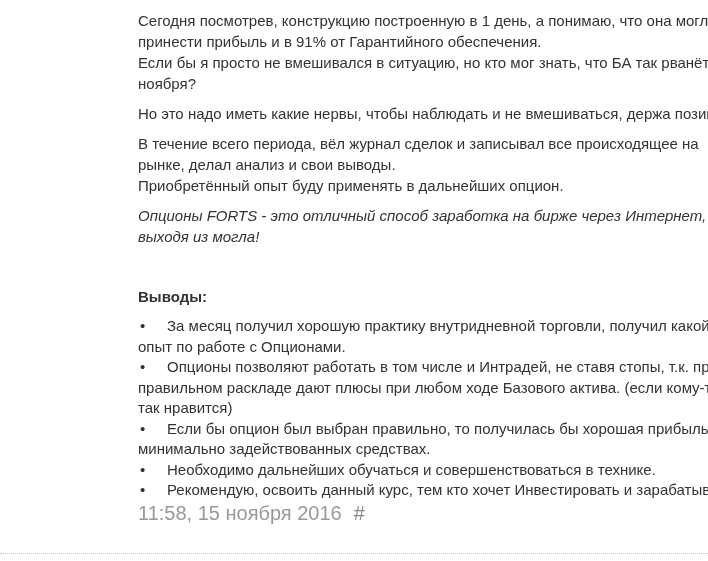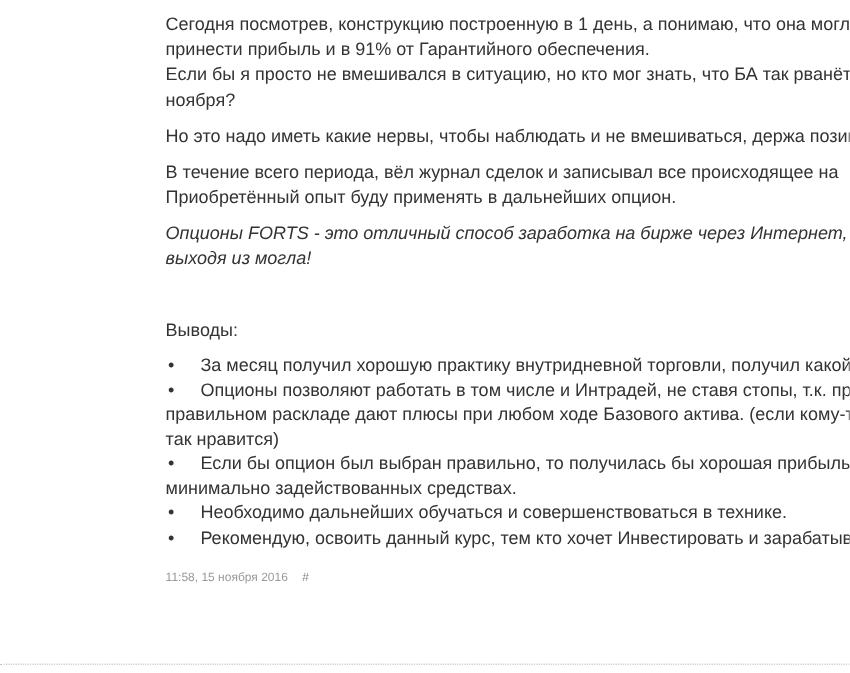--- a/index.html
+++ b/index.html
@@ -30,45 +30,45 @@
     white-space: nowrap;
   }
   .para.italic .line {
     font-style: italic;
   }
   .spacer {
     height: 21px;
     margin-bottom: 9px;
   }
   .heading {
-    font-weight: normal;
+    font-weight: bold;
     line-height: 21px;
     margin: 0 0 9px 0;
   }
   ul.bullets {
     list-style: none;
     margin: 3px 0 0 0;
     padding: 0;
   }
   ul.bullets .bline {
     line-height: 20.5px;
     white-space: nowrap;
   }
   .bullet-marker {
     display: inline-block;
     width: 29px;
     padding-left: 2px;
     box-sizing: border-box;
     color: #333333;
   }
   .post-meta {
-    margin-top: 12px;
+    margin-top: 2px;
     line-height: 21px;
     color: #999999;
-    font-size: 10px;
+    font-size: 20px;
   }
   .post-meta .permalink {
     color: #888888;
     text-decoration: none;
     margin-left: 12px;
     cursor: pointer;
   }
   .dotted-separator {
     position: absolute;
     left: 0;
@@ -89,35 +89,37 @@
     <div class="line">Если бы я просто не вмешивался в ситуацию, но кто мог знать, что БА так рванёт</div>
     <div class="line">ноября?</div>
   </div>
 
   <div class="para">
     <div class="line">Но это надо иметь какие нервы, чтобы наблюдать и не вмешиваться, держа позицию.</div>
   </div>
 
   <div class="para">
     <div class="line">В течение всего периода, вёл журнал сделок и записывал все происходящее на</div>
+    <div class="line">рынке, делал анализ и свои выводы.</div>
     <div class="line">Приобретённый опыт буду применять в дальнейших опцион.</div>
   </div>
 
   <div class="para italic">
     <div class="line">Опционы FORTS - это отличный способ заработка на бирже через Интернет, не</div>
     <div class="line">выходя из могла!</div>
   </div>
 
   <div class="spacer"></div>
 
   <div class="heading">Выводы:</div>
 
   <ul class="bullets">
     <li>
       <div class="bline"><span class="bullet-marker">•</span><span>За месяц получил хорошую практику внутридневной торговли, получил какой-то</span></div>
+      <div class="bline">опыт по работе с Опционами.</div>
     </li>
     <li>
       <div class="bline"><span class="bullet-marker">•</span><span>Опционы позволяют работать в том числе и Интрадей, не ставя стопы, т.к. при</span></div>
       <div class="bline">правильном раскладе дают плюсы при любом ходе Базового актива. (если кому-то</div>
       <div class="bline">так нравится)</div>
     </li>
     <li>
       <div class="bline"><span class="bullet-marker">•</span><span>Если бы опцион был выбран правильно, то получилась бы хорошая прибыль при</span></div>
       <div class="bline">минимально задействованных средствах.</div>
     </li>

